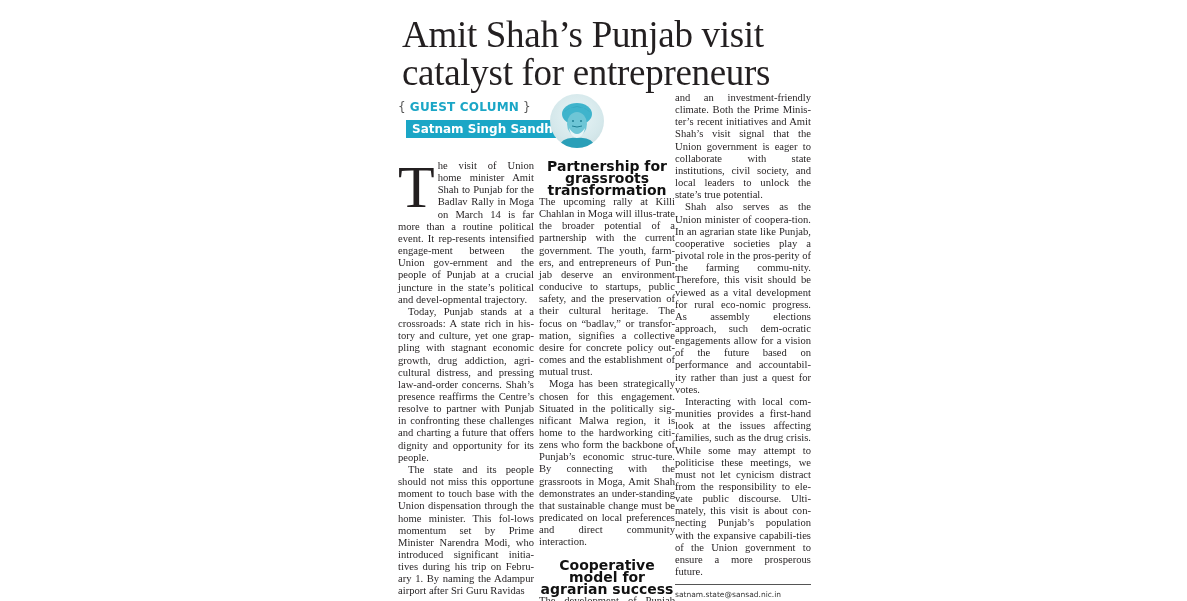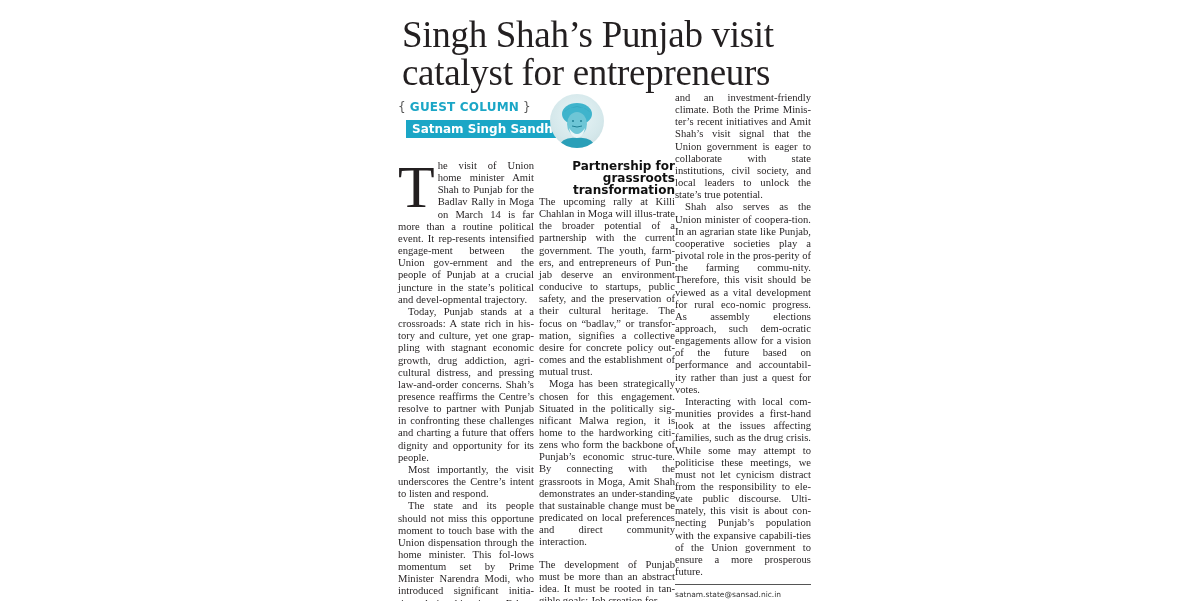--- a/index.html
+++ b/index.html
@@ -91,42 +91,42 @@
     font-family: "Liberation Serif", "DejaVu Serif", serif;
     font-size: 60px;
     line-height: 46px;
     margin: 2px 3px 0 0;
     padding-top: 2px;
     color: #231f20;
   }
   .subhead {
     font-family: "DejaVu Sans", sans-serif;
     font-weight: bold;
-    font-size: 12px;
+    font-size: 14px;
     line-height: 12px;
     color: #111;
     margin: 0;
-    text-align: right;
+    text-align: center;
   }
   .gap { height: 10px; }
   .rule { border-top: 1px solid #555; margin: 6px 0 4px 0; }
   .email {
     font-family: "DejaVu Sans", sans-serif;
     font-size: 7.5px;
     line-height: 12px;
     color: #333;
   }
 </style>
 </head>
 <body>
 
 <div class="clipping">
 
   <h1 class="headline">
-    <div>Singh Shah’s Punjab visit</div>
+    <div>Amit Shah’s Punjab visit</div>
     <div>catalyst for entrepreneurs</div>
   </h1>
 
   <div class="byline">
     <div class="guest-label">
       <span class="brace">{ </span><span>GUEST COLUMN</span><span class="brace"> }</span>
     </div>
     <div class="author-bar">Satnam Singh Sandhu</div>
     <div class="avatar">
       <svg width="54" height="54" viewBox="0 0 54 54">
@@ -140,29 +140,29 @@
         <path d="M8 54 Q12 42 27 44 Q42 42 46 54Z" fill="#2a9fb8"></path>
       </svg>
     </div>
   </div>
 
   <div class="columns">
 
     <div class="col col1">
       <p class="first"><span class="dropcap">T</span><span>he visit of Union home minister Amit Shah to Punjab for the Badlav Rally in Moga on March 14 is far more than a routine political event. It rep-resents intensified engage-ment between the Union gov-ernment and the people of Punjab at a crucial juncture in the state’s political and devel-opmental trajectory.</span></p>
       <p>Today, Punjab stands at a crossroads: A state rich in his-tory and culture, yet one grap-pling with stagnant economic growth, drug addiction, agri-cultural distress, and pressing law-and-order concerns. Shah’s presence reaffirms the Centre’s resolve to partner with Punjab in confronting these challenges and charting a future that offers dignity and opportunity for its people.</p>
-      <p>Most importantly, the visit underscores the Centre’s intent to listen and respond.</p>
       <p>The state and its people should not miss this opportune moment to touch base with the Union dispensation through the home minister. This fol-lows momentum set by Prime Minister Narendra Modi, who introduced significant initia-tives during his trip on Febru-ary 1. By naming the Adampur airport after Sri Guru Ravidas</p>
     </div>
 
     <div class="col col2">
       <h3 class="subhead">Partnership for grassroots transformation</h3>
       <p class="first">The upcoming rally at Killi Chahlan in Moga will illus-trate the broader potential of a partnership with the current government. The youth, farm-ers, and entrepreneurs of Pun-jab deserve an environment conducive to startups, public safety, and the preservation of their cultural heritage. The focus on “badlav,” or transfor-mation, signifies a collective desire for concrete policy out-comes and the establishment of mutual trust.</p>
       <p>Moga has been strategically chosen for this engagement. Situated in the politically sig-nificant Malwa region, it is home to the hardworking citi-zens who form the backbone of Punjab’s economic struc-ture. By connecting with the grassroots in Moga, Amit Shah demonstrates an under-standing that sustainable change must be predicated on local preferences and direct community interaction.</p>
       <div class="gap"></div>
+      <h3 class="subhead">Cooperative model for agrarian success</h3>
       <p class="first">The development of Punjab must be more than an abstract idea. It must be rooted in tan-gible goals: Job creation for</p>
     </div>
 
     <div class="col col3">
       <p class="first">and an investment-friendly climate. Both the Prime Minis-ter’s recent initiatives and Amit Shah’s visit signal that the Union government is eager to collaborate with state institutions, civil society, and local leaders to unlock the state’s true potential.</p>
       <p>Shah also serves as the Union minister of coopera-tion. In an agrarian state like Punjab, cooperative societies play a pivotal role in the pros-perity of the farming commu-nity. Therefore, this visit should be viewed as a vital development for rural eco-nomic progress. As assembly elections approach, such dem-ocratic engagements allow for a vision of the future based on performance and accountabil-ity rather than just a quest for votes.</p>
       <p>Interacting with local com-munities provides a first-hand look at the issues affecting families, such as the drug crisis. While some may attempt to politicise these meetings, we must not let cynicism distract from the responsibility to ele-vate public discourse. Ulti-mately, this visit is about con-necting Punjab’s population with the expansive capabili-ties of the Union government to ensure a more prosperous future.</p>
       <div class="rule"></div>
       <div class="email">satnam.state@sansad.nic.in</div>
 

